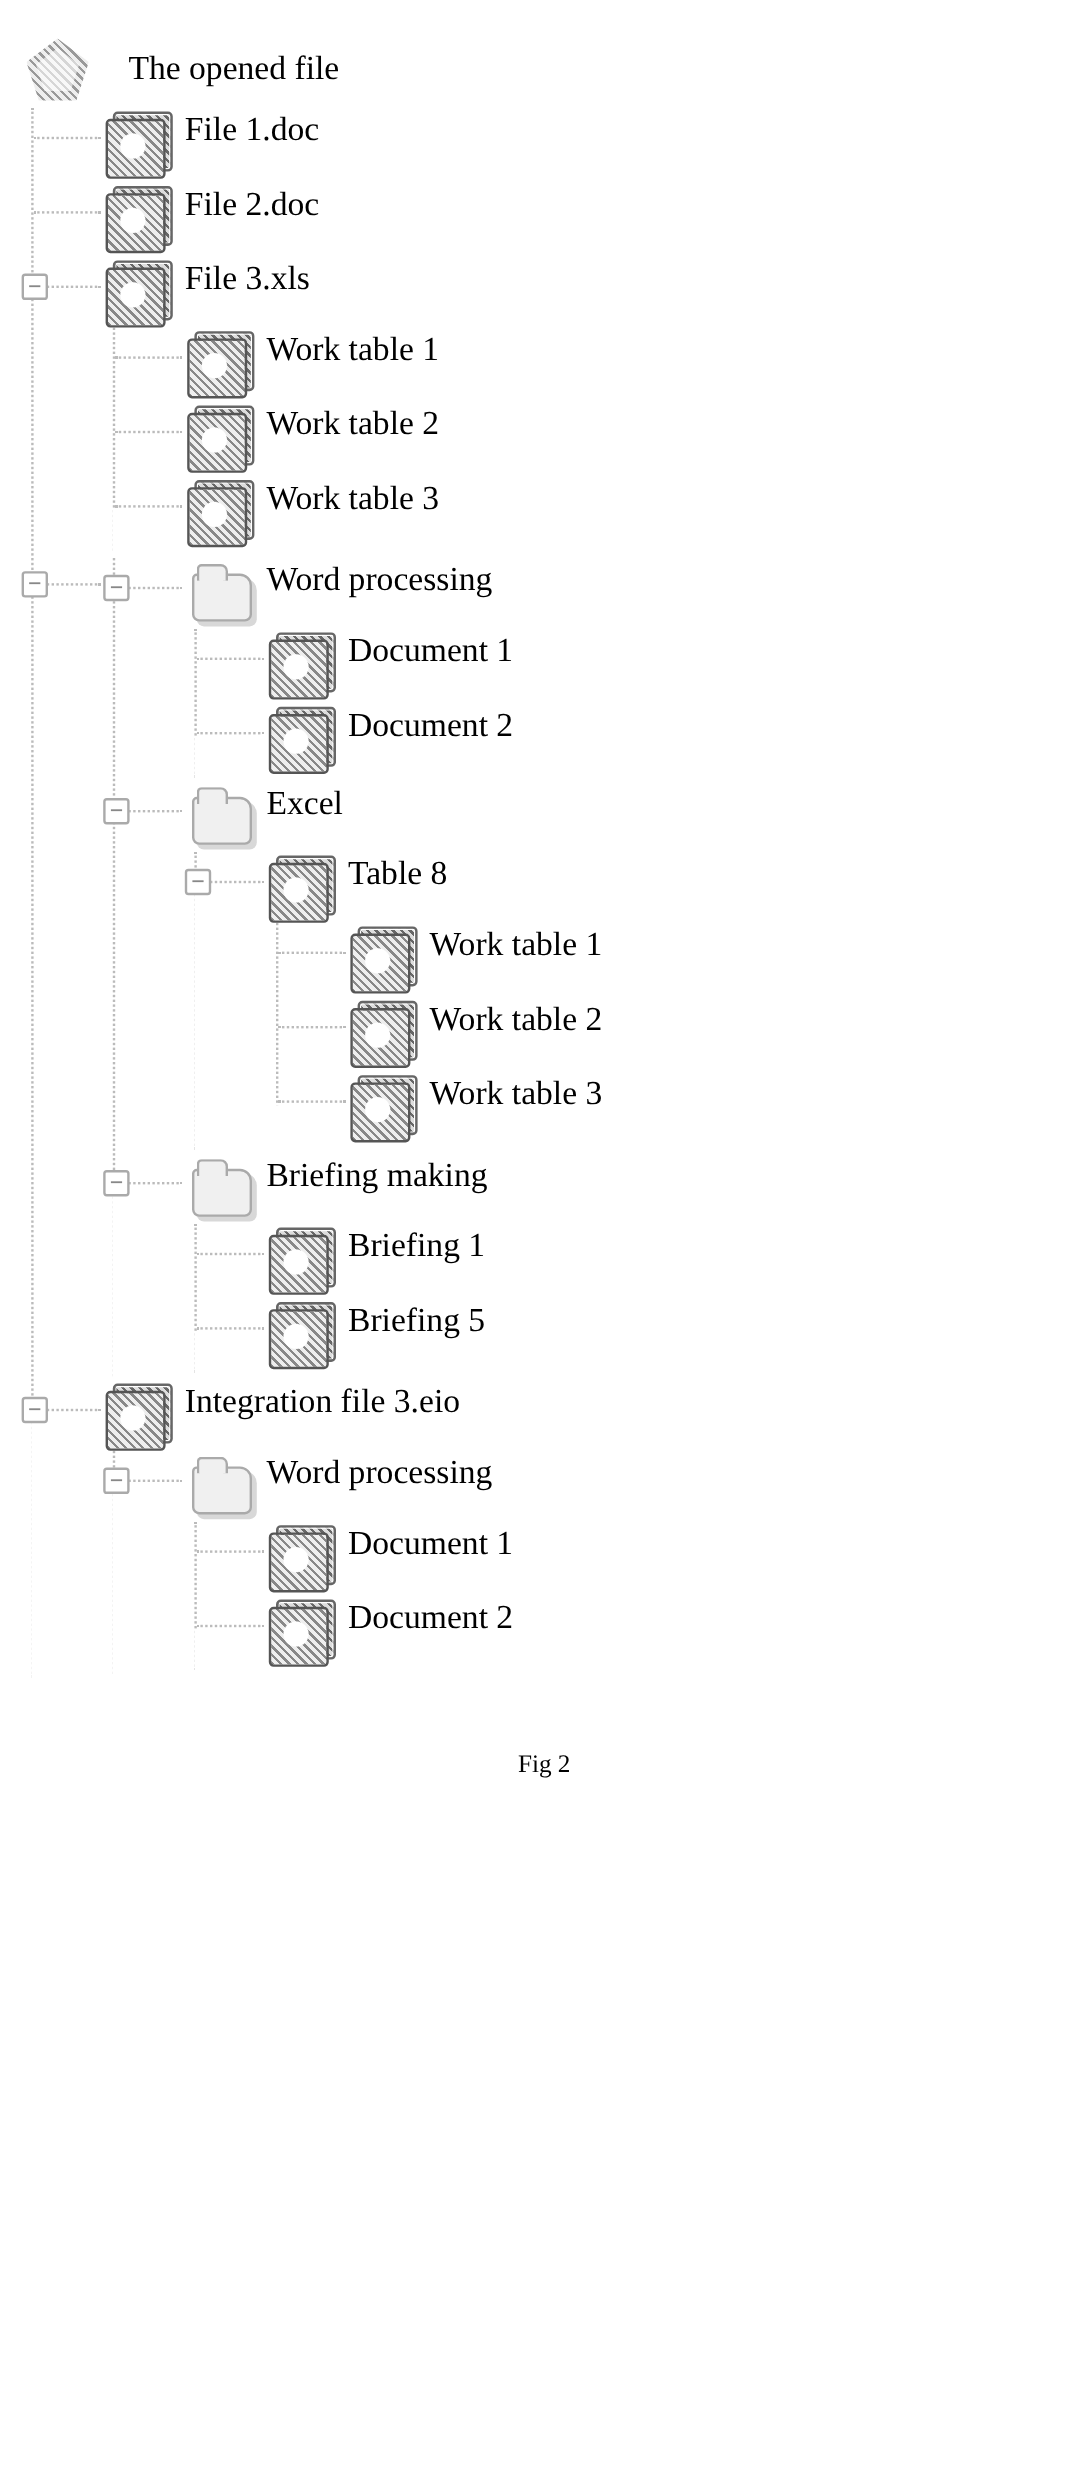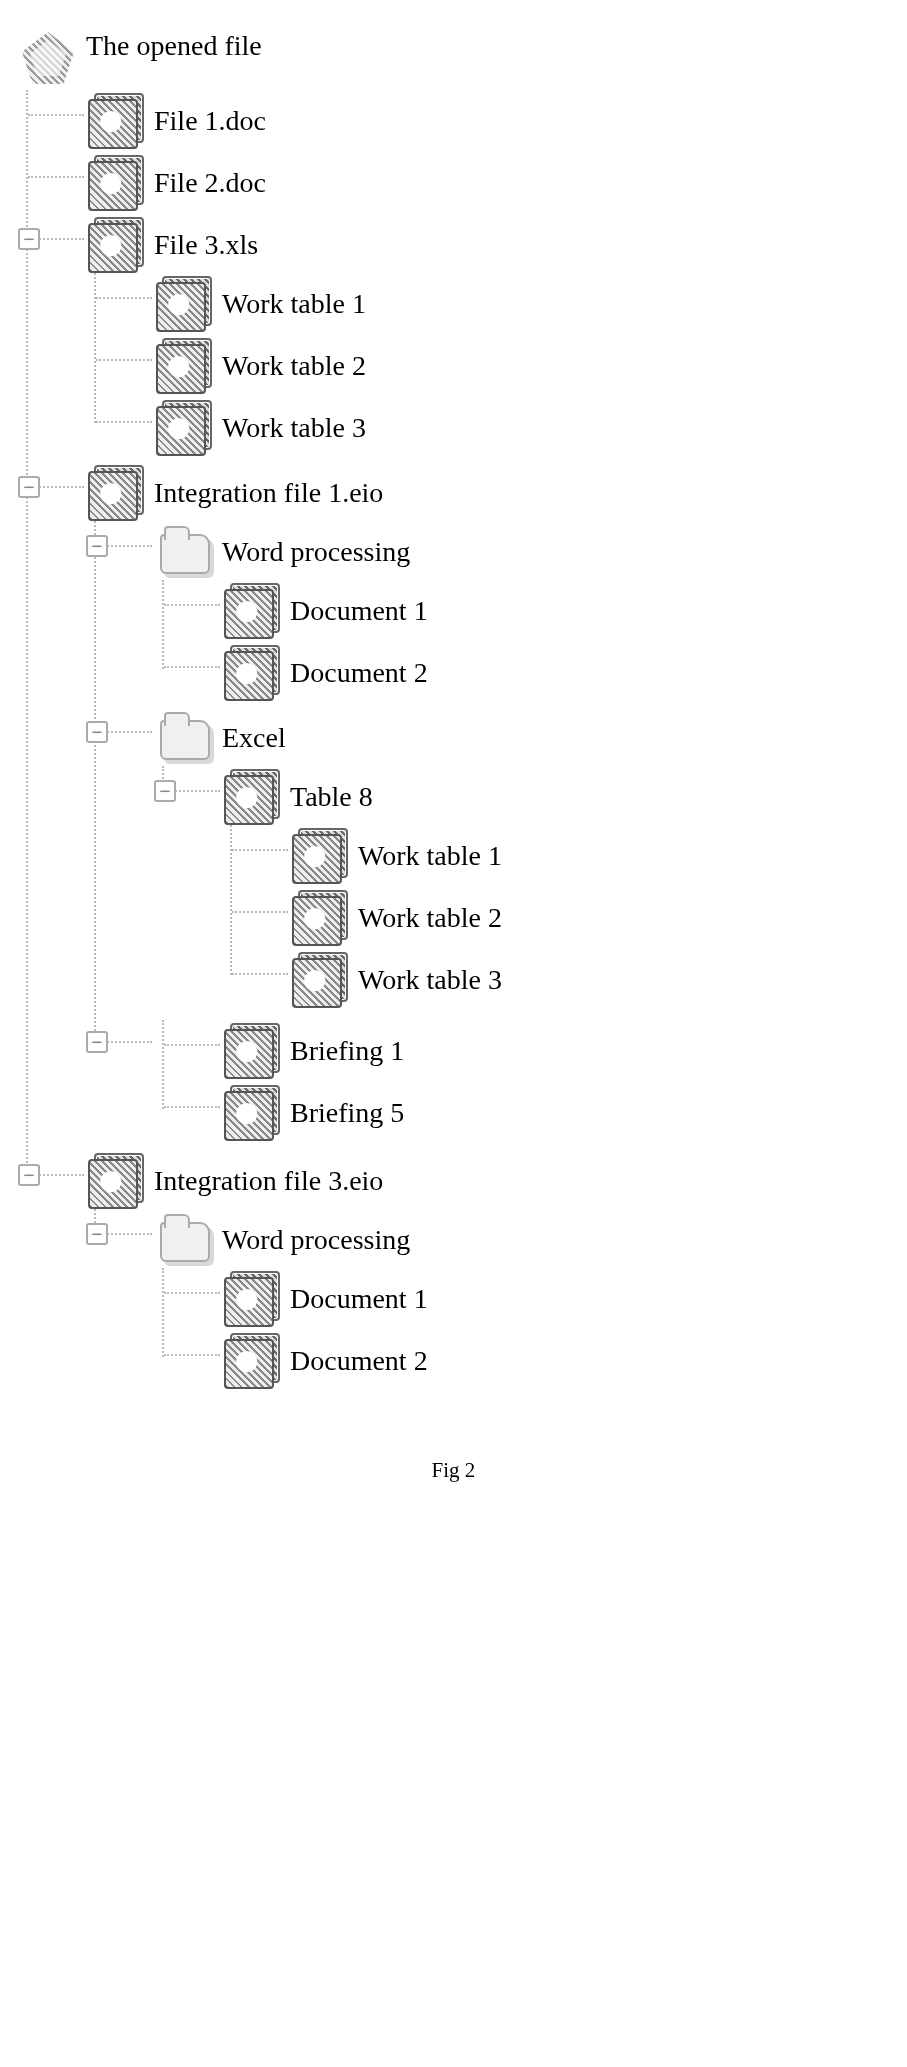--- a/index.html
+++ b/index.html
@@ -17,22 +17,22 @@
   li { position: relative; padding: 3px 0; }
   li.last-child::before {
     content: "";
     position: absolute;
     left: -62px;
     top: 28px;
     bottom: -3px;
     width: 4px;
     background: #fff;
   }
-  .row { display: flex; align-items: center; }
-  .root-row { display: flex; align-items: flex-start; margin-bottom: 4px; }
+  .row { display: flex; align-items: flex-start; }
+  .root-row { display: flex; align-items: center; margin-bottom: 4px; gap: 21px; }
 
   .elbow {
     position: absolute;
     left: -60px;
     top: 24px;
     width: 56px;
     border-top: 2px dotted #bbb;
     pointer-events: none;
   }
   .expander {
@@ -198,26 +198,20 @@
                 <span class="box"></span>
               </span>
               <span class="label">Work table 3</span>
             </div>
           </li>
         </ul>
       </li>
       <li class="">
         <span class="elbow"></span>
         <span class="expander">−</span>
-        <div class="row">
-          <span class="icon">
-            <span class="box"></span>
-          </span>
-          <span class="label">Integration file 1.eio</span>
-        </div>
         <ul class="children">
           <li class="">
             <span class="elbow"></span>
             <span class="expander">−</span>
             <div class="row">
               <span class="icon">
                 <span class="folder"></span>
               </span>
               <span class="label">Word processing</span>
             </div>
@@ -289,20 +283,26 @@
                       <span class="label">Work table 3</span>
                     </div>
                   </li>
                 </ul>
               </li>
             </ul>
           </li>
           <li class="last-child">
             <span class="elbow"></span>
             <span class="expander">−</span>
+            <div class="row">
+              <span class="icon">
+                <span class="folder"></span>
+              </span>
+              <span class="label">Briefing  making</span>
+            </div>
             <ul class="children">
               <li class="">
                 <span class="elbow"></span>
                 <div class="row">
                   <span class="icon">
                     <span class="box"></span>
                   </span>
                   <span class="label">Briefing 1</span>
                 </div>
               </li>

